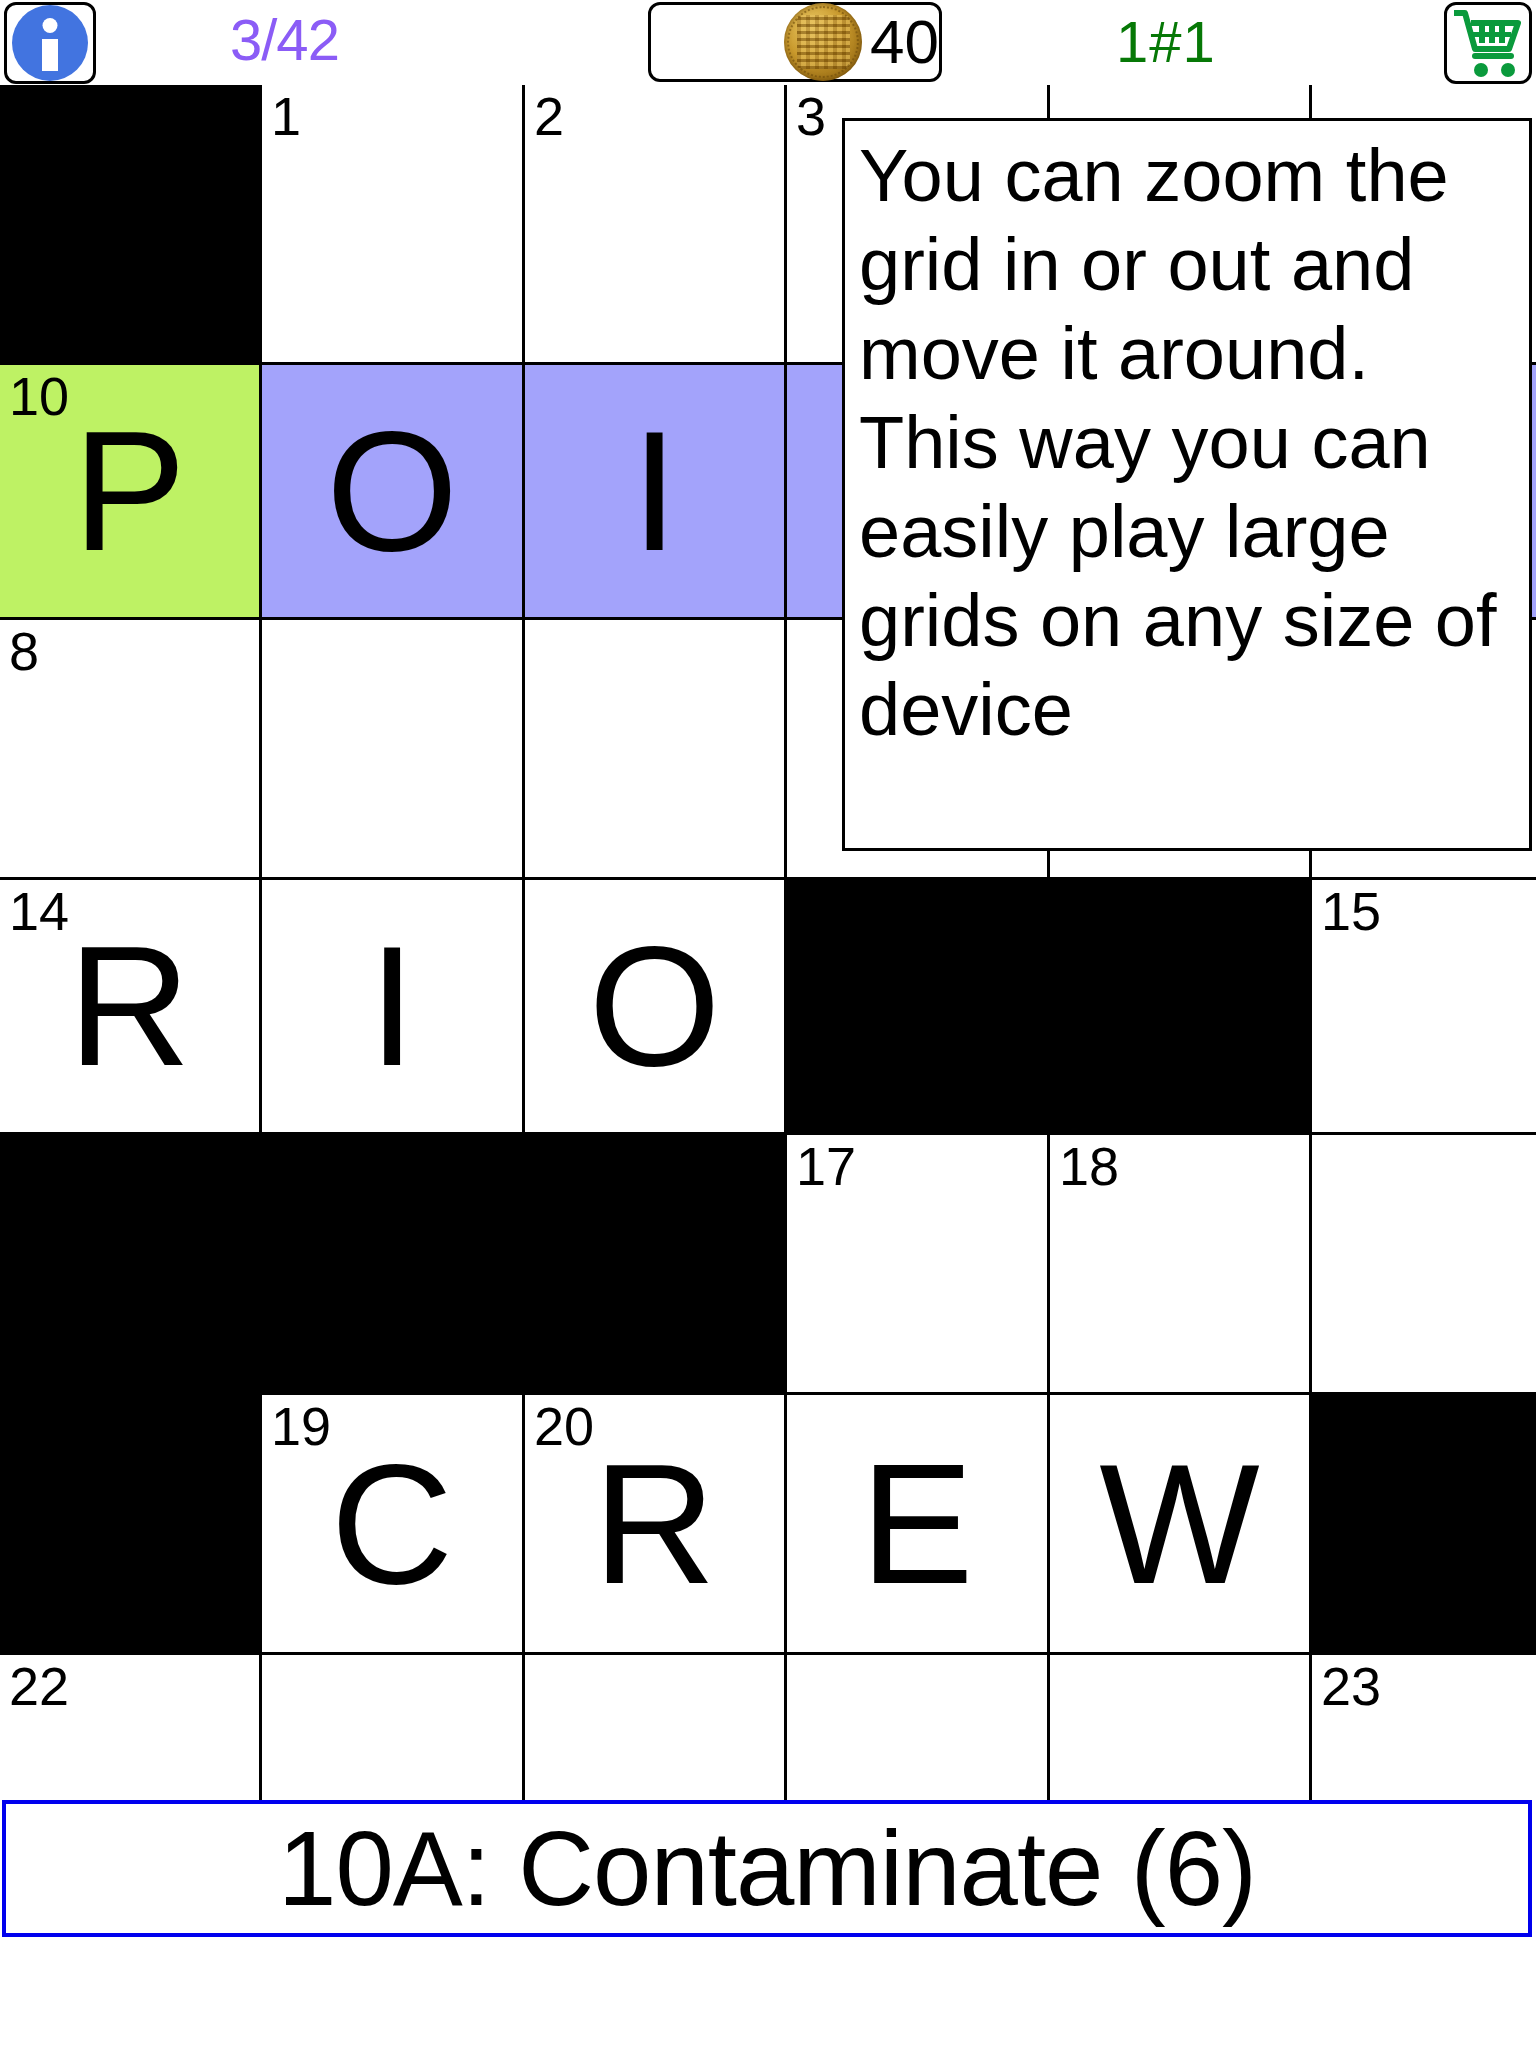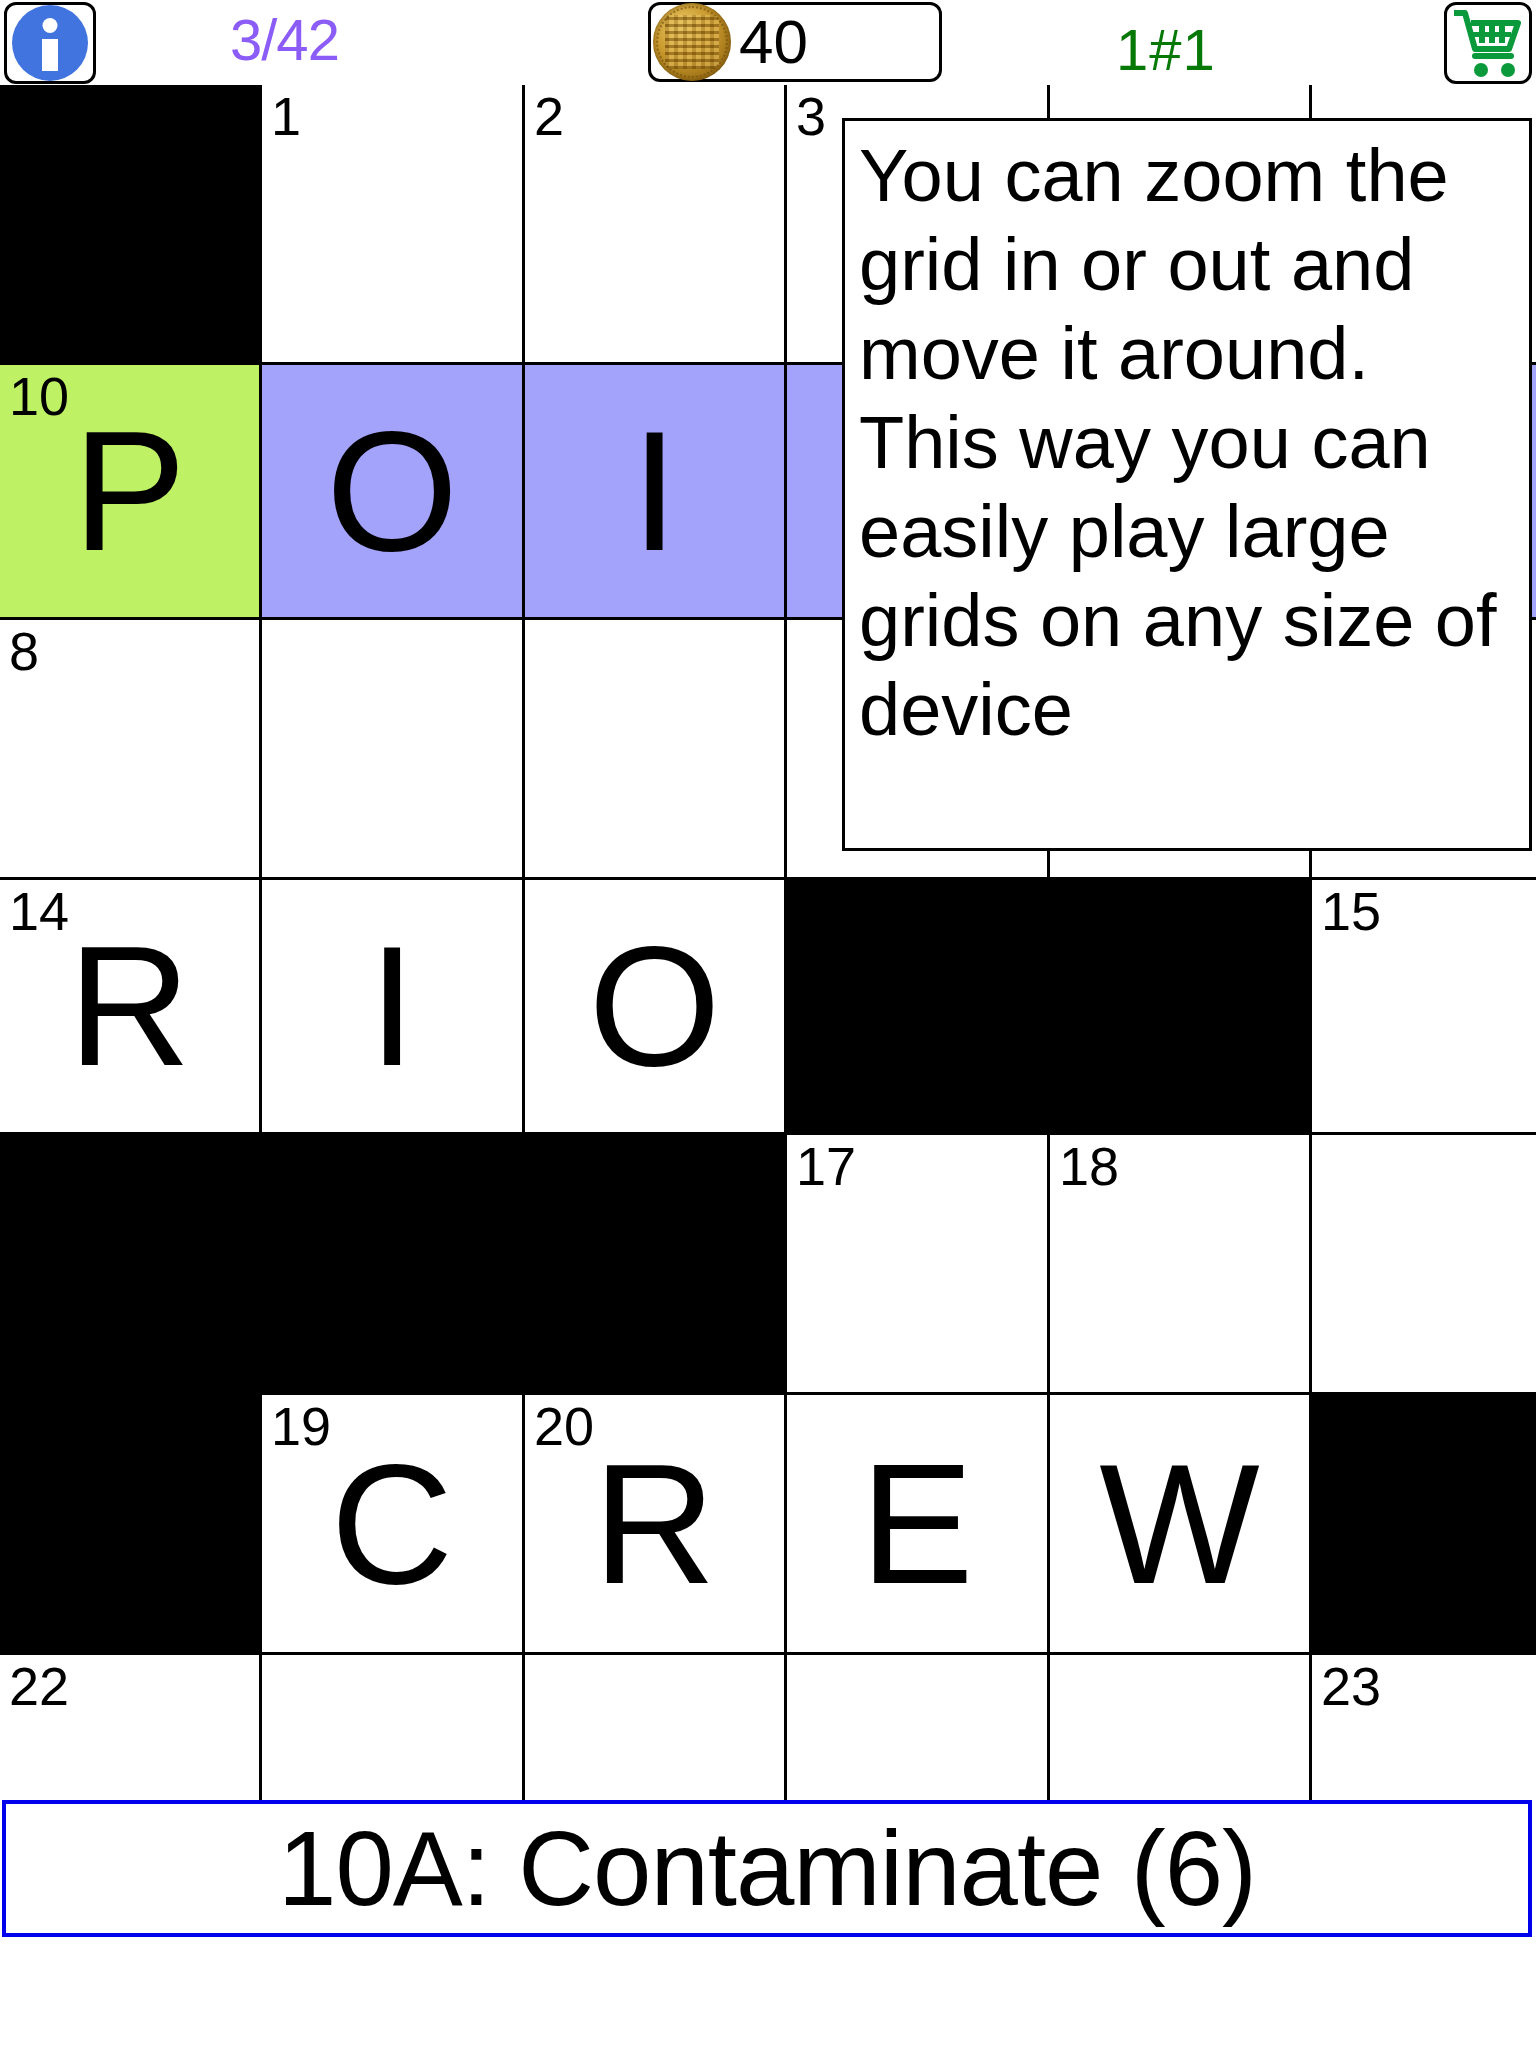--- a/index.html
+++ b/index.html
@@ -41,21 +41,21 @@
   }
 
   #progress-label {
     position: absolute; left: 230px; top: 6px;
     font-size: 58px; color: #8b5cf6; font-weight: 400;
     letter-spacing: -1px;
   }
 
   #coin-box {
     left: 648px; top: 2px; width: 294px; height: 80px;
-    justify-content: flex-start;
+    justify-content: flex-end;
   }
   #coin-img {
     width: 78px; height: 78px; border-radius: 50%;
     margin-left: 2px;
     background:
       radial-gradient(circle at 36% 30%, #e8c662 0%, #c9992c 42%, #9a6e15 80%, #7a5410 100%);
     box-shadow: inset 0 0 6px rgba(80,50,0,.7);
     position: relative; overflow: hidden; flex: 0 0 auto;
   }
   #coin-img::before {
@@ -68,21 +68,21 @@
   #coin-img::after {
     content: ""; position: absolute; inset: 3px;
     border-radius: 50%;
     border: 2px dotted rgba(110,75,10,.6);
   }
   #coin-count {
     font-size: 62px; color: #000; margin-left: 8px; line-height: 78px;
   }
 
   #level-label {
-    position: absolute; left: 1116px; top: 16px;
+    position: absolute; left: 1116px; top: 8px;
     font-size: 58px; color: #067806; letter-spacing: 1px;
   }
 
   #cart-btn { right: 4px; top: 2px; width: 88px; height: 82px; }
   #cart-svg { width: 74px; height: 70px; display: block; }
 
   
   #grid {
     position: absolute; left: 0; top: 85px;
     width: 1536px; height: 1715px;

